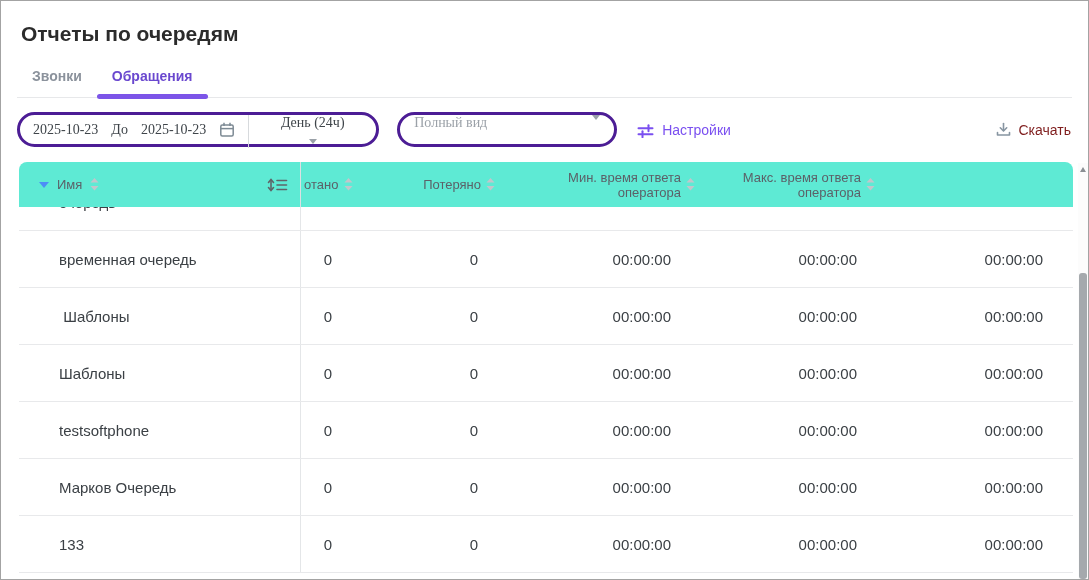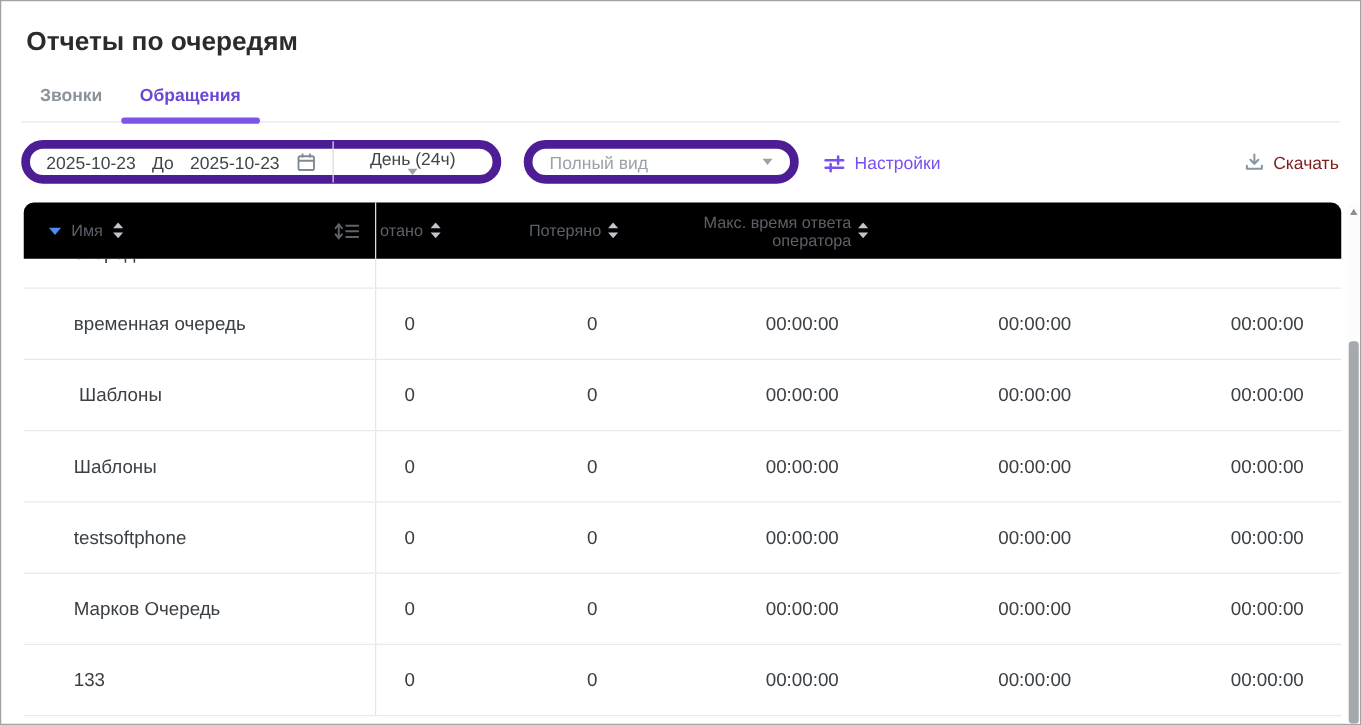--- a/index.html
+++ b/index.html
@@ -25,22 +25,22 @@
   .tab.active{ color:#6a48cf; }
   .tab.active::after{
     content:""; position:absolute; left:0; right:0; bottom:-2px; height:5px;
     border-radius:3px; background:#7c55e8;
   }
 
   .filter-bar{
     display:flex; align-items:center; margin:14px 17px 0 16px; height:35px;
   }
   .pill{
-    height:35px; border:7px solid #4c1d95; border-radius:17.5px; background:#fff;
-    display:flex; align-items:center; font-size:14px; color:#3f454a;
+    height:35px; border:3px solid #4c1d95; border-radius:17.5px; background:#fff;
+    display:flex; font-size:14px; color:#3f454a;font-family:Liberation Serif, serif;
   }
   .pill-dates{ display:flex; align-items:center; gap:13px; padding:0 13px; }
   .pill-div{ width:1px; height:33px; background:#d7dadd; }
   .pill-interval{
     display:flex; align-items:center; justify-content:space-between;
     width:127px; padding:0 13px; cursor:pointer;flex-direction:column;
   }
   .pill-view{
     margin-left:18px; width:220px; padding:0 14px;
     justify-content:space-between; color:#9ba1a8; cursor:pointer;
@@ -59,21 +59,21 @@
 
   .caret-down{
     width:0; height:0; border-left:4.5px solid transparent;
     border-right:4.5px solid transparent; border-top:5px solid #9aa1a8;
   }
 
   
   .table{ margin:15px 17px 0 18px; width:1054px; }
   .grid{ display:grid; grid-template-columns:282px 55px 145px 200px 180px 192px; }
 
-  .thead{ background:#000000; border-radius:8px 8px 0 0; height:45px; }
+  .thead{ background:#5eead4; border-radius:8px 8px 0 0; height:45px; }
   .th{
     display:flex; align-items:center; font-size:13px; color:#5b6168; cursor:pointer;
   }
   .th-name{ gap:8px; padding:0 12px 0 20px; border-right:1px solid #dcdfe2; }
   .th-name .sp{ flex:1; }
   .th-proc{ gap:6px; padding-left:3px; }
   .th-right{ justify-content:flex-end; gap:5px; padding-right:6px; }
   .th-right .lbl{ text-align:right; max-width:124px; line-height:15px; }
 
   .row{ height:57px; border-bottom:1px solid #e8e9eb; font-size:15px; color:#3b4045; }
@@ -212,20 +212,29 @@
       <div class="th th-right">
         <span class="lbl">Потеряно</span>
         <span class="icon">
           <svg width="9" height="13" viewBox="0 0 9 13">
               <polygon points="4.5,0 8.5,4.5 0.5,4.5" fill="#c2c6cb"></polygon>
               <polygon points="0.5,8 8.5,8 4.5,12.5" fill="#c2c6cb"></polygon>
             </svg>
         </span>
       </div>
       <div class="th th-right">
+        <span class="lbl">Мин. время ответа оператора</span>
+        <span class="icon">
+          <svg width="9" height="13" viewBox="0 0 9 13">
+              <polygon points="4.5,0 8.5,4.5 0.5,4.5" fill="#c2c6cb"></polygon>
+              <polygon points="0.5,8 8.5,8 4.5,12.5" fill="#c2c6cb"></polygon>
+            </svg>
+        </span>
+      </div>
+      <div class="th th-right">
         <span class="lbl">Макс. время ответа оператора</span>
         <span class="icon">
           <svg width="9" height="13" viewBox="0 0 9 13">
               <polygon points="4.5,0 8.5,4.5 0.5,4.5" fill="#c2c6cb"></polygon>
               <polygon points="0.5,8 8.5,8 4.5,12.5" fill="#c2c6cb"></polygon>
             </svg>
         </span>
       </div>
     </div>
 

